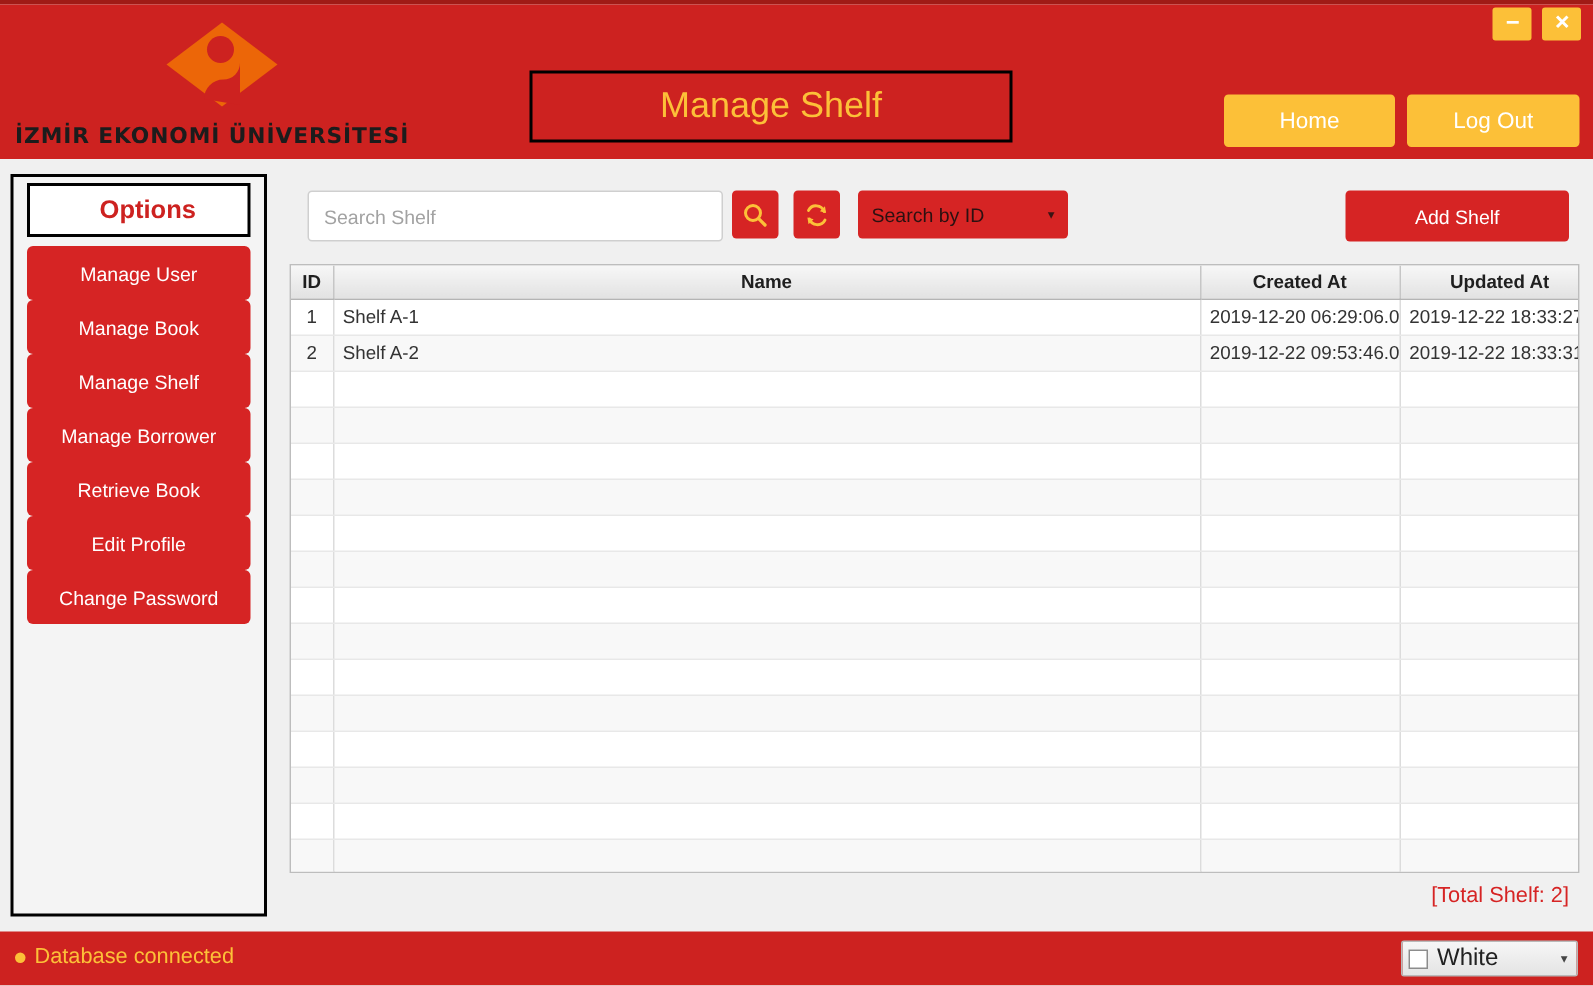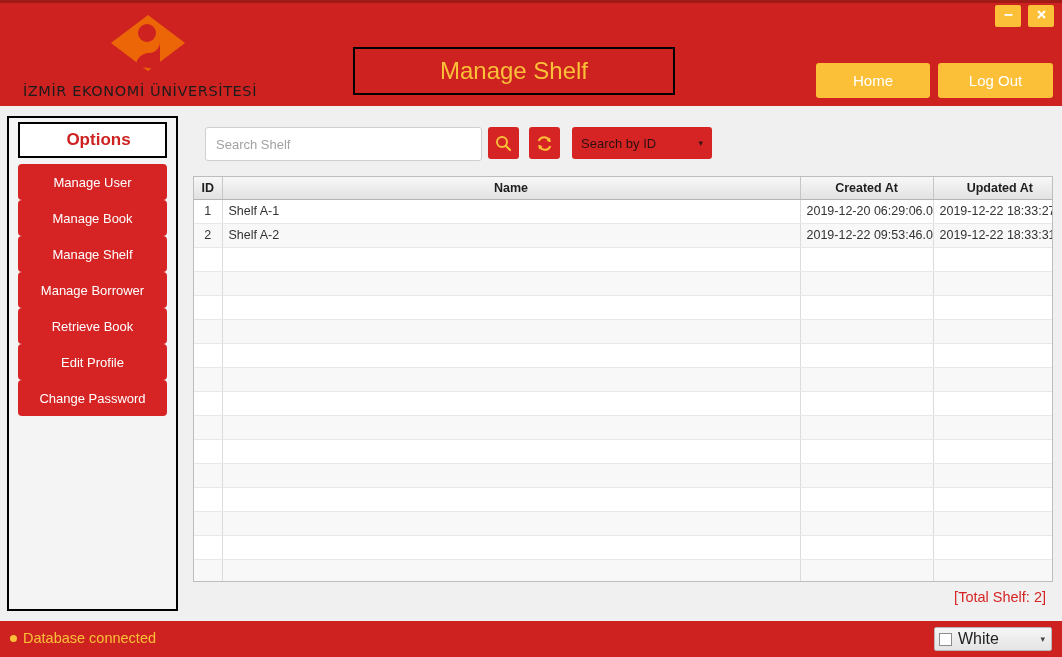--- a/index.html
+++ b/index.html
@@ -47,21 +47,21 @@
   .logo-wrap {
     position: absolute; left: 10px; top: 8px; width: 260px; height: 88px;
   }
   .logo-mark {
     position: absolute; left: 96px; top: 2px; width: 84px; height: 60px;
   }
   .logo-text {
     position: absolute; left: 0; top: 72px; width: 260px;
     text-align: center;
     font-family: "DejaVu Sans", sans-serif;
-    font-size: 14.5px; font-weight: normal;
+    font-size: 14.5px; font-weight: bold;
     letter-spacing: 0.6px;
     color: #1c1c1c;
     white-space: nowrap;
   }
 
   
   .titlebox {
     position: absolute; left: 353px; top: 44px; width: 322px; height: 48px;
     border: 2px solid #000000;
     background: #cd2220;
@@ -302,20 +302,21 @@
         <path d="M3.8 11.6 A6 6 0 0 0 14.8 12.4" fill="none" stroke="#fcc038" stroke-width="2.1" stroke-linecap="round"></path>
         <polygon points="3.2,15.4 2.4,10.6 6.8,11.8" fill="#fcc038"></polygon>
       </svg>
     </button>
 
     <div class="search-by">
       <span class="sb-label">Search by ID</span>
       <span class="sb-caret">▾</span>
     </div>
 
+    <button class="add-btn">Add Shelf</button>
 
     <div class="table-wrap">
       <table class="grid">
         <colgroup>
           <col class="col-id">
             <col class="col-name">
             <col class="col-cre">
             <col class="col-upd">
         </colgroup>
         <thead>

